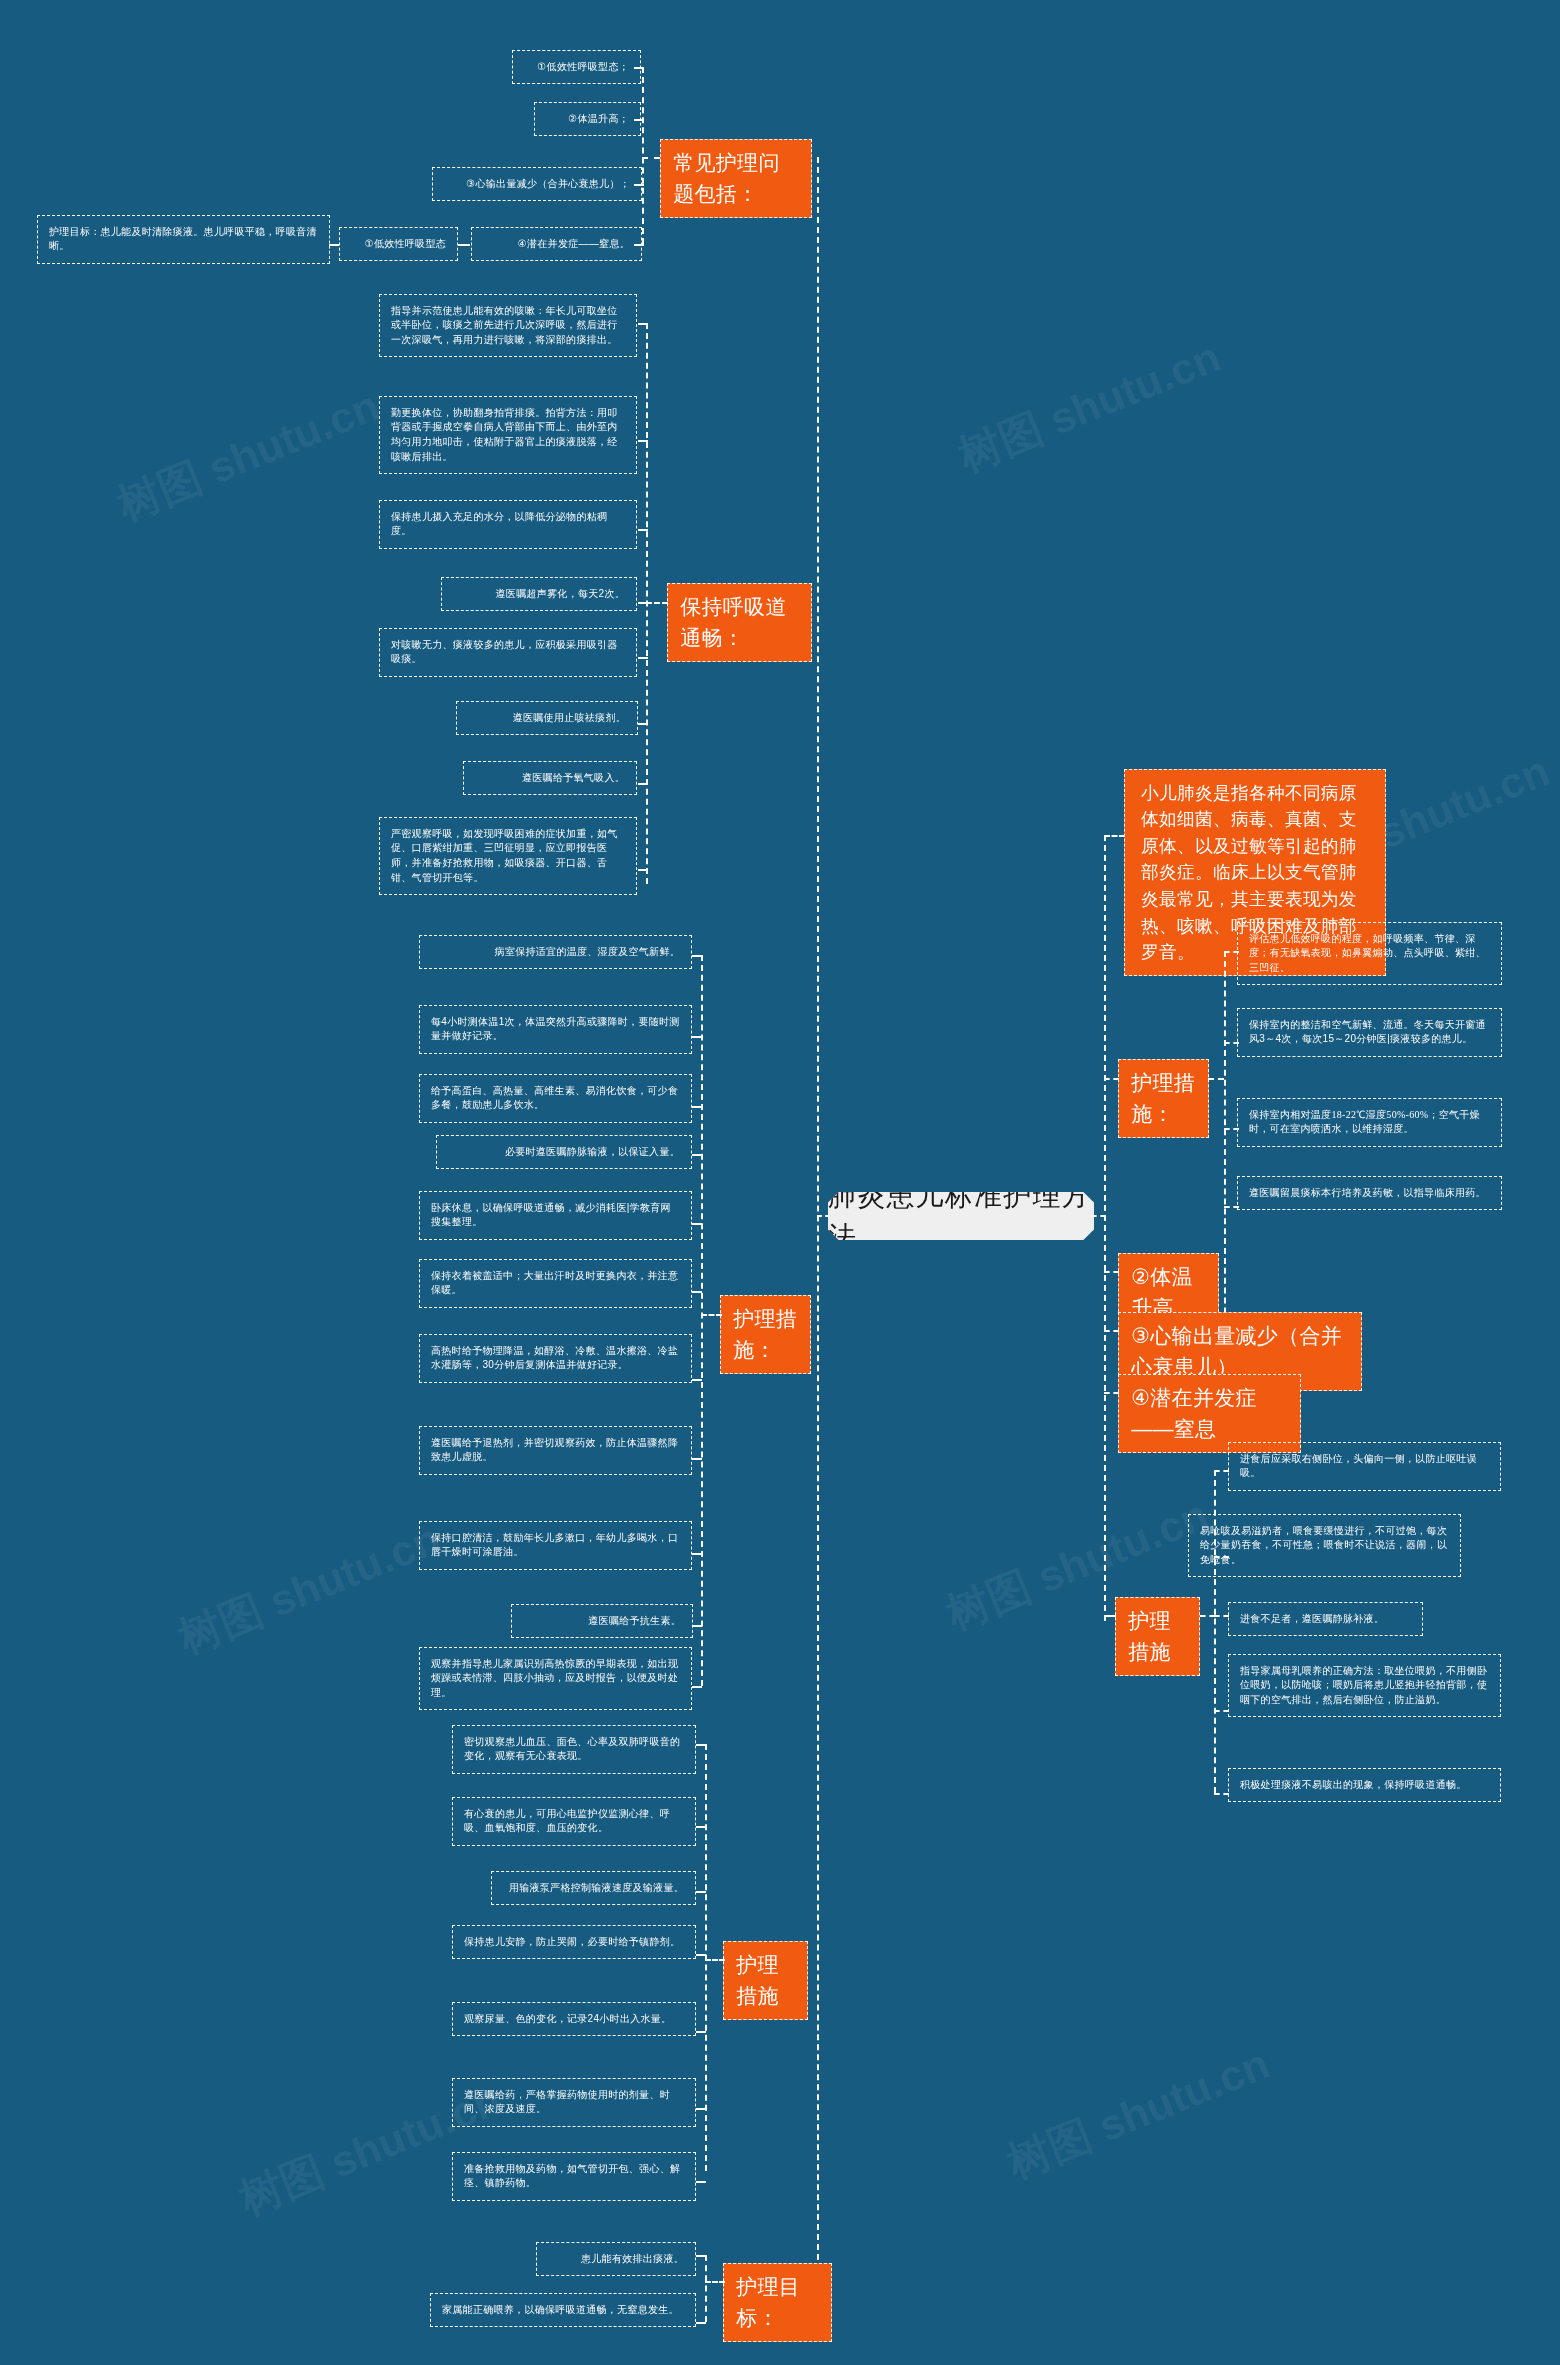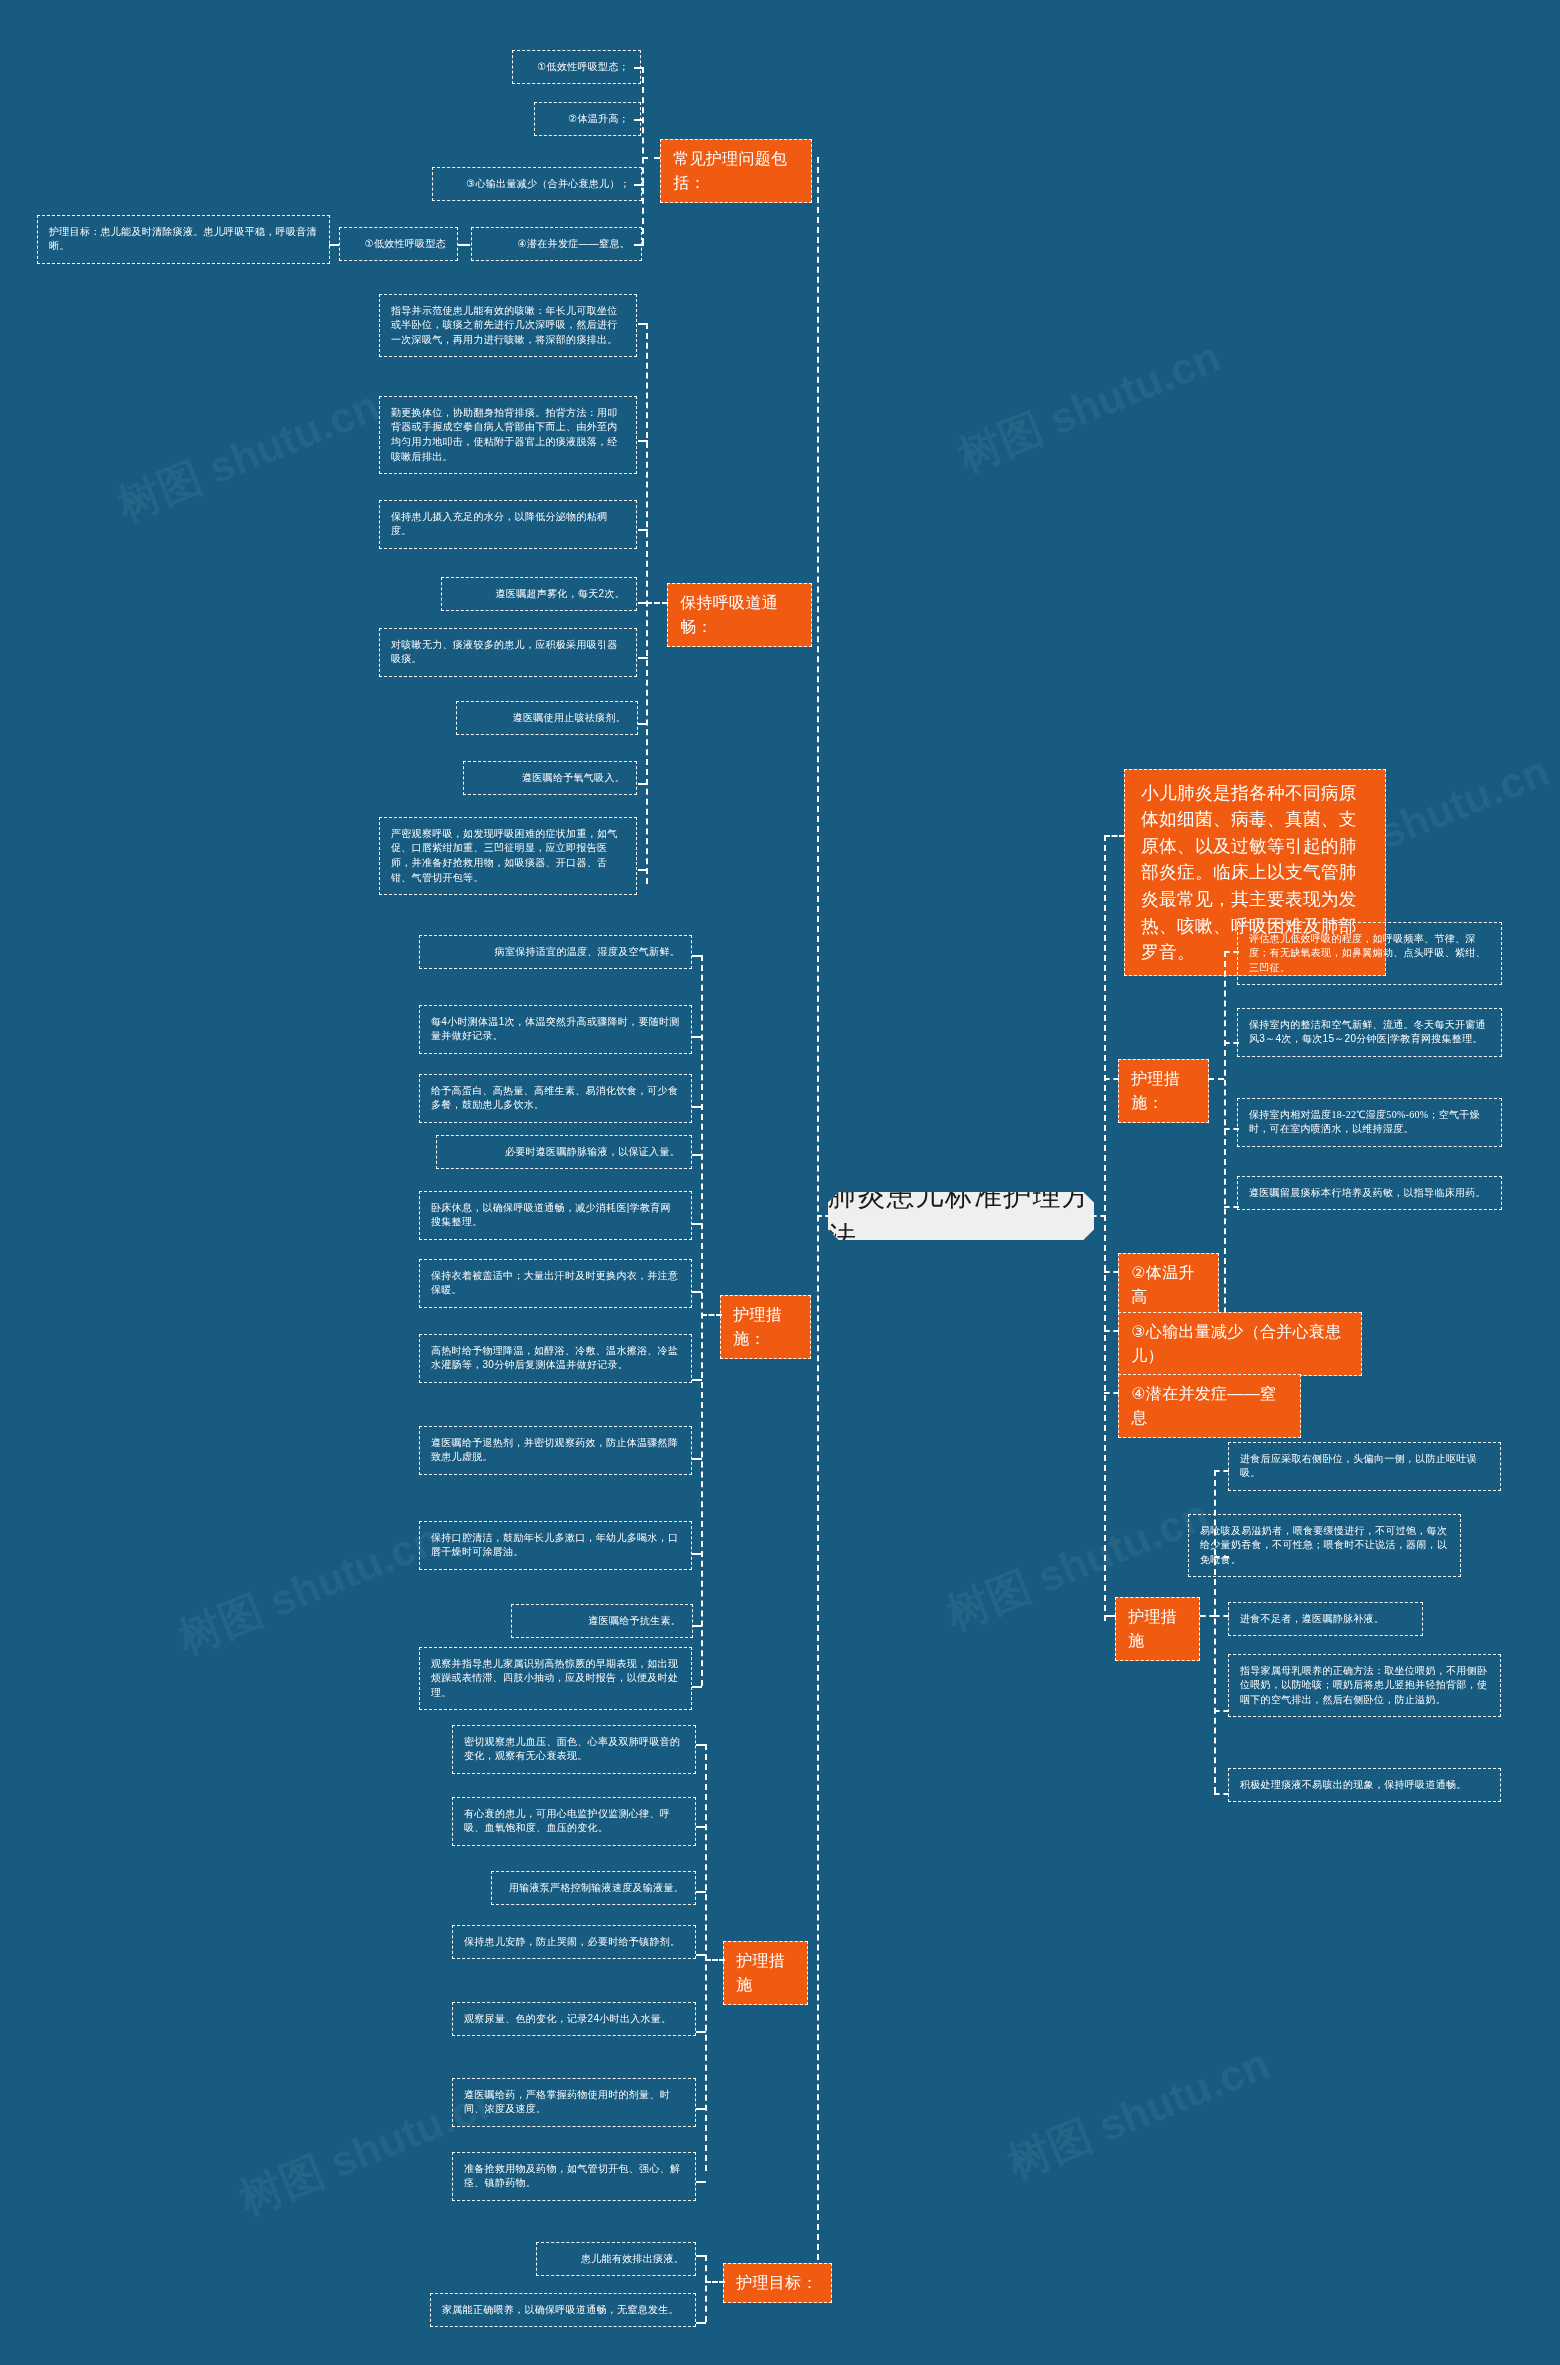--- a/index.html
+++ b/index.html
@@ -31,21 +31,21 @@
     padding:8.5px 11px;
     line-height:1.48;
     font-size:10px;
     color:#ffffff;
     letter-spacing:0.3px;
   }
   .node.plain{background:transparent;}
   .node.orange{
     background:#f15a11;
     border:1.8px dashed #ffffff;
-    font-size:16px;
+    font-size:21px;
     color:#ffffff;
     padding:7.3px 12.2px;
   }
   .node.orange.big{font-size:17.7px;line-height:1.5;padding:9.8px 12.2px;}
   .node.center-title{
     background:#efefef;color:#1a1a1a;border:none;
     font-size:28px;padding:0;
     display:flex;align-items:center;justify-content:center;
     clip-path:polygon(0 22%,4% 0,96% 0,100% 22%,100% 78%,96% 100%,4% 100%,0 78%);
     letter-spacing:1.2px;
@@ -200,21 +200,21 @@
   <div class="hline" style="left:1104px;top:835px;width:21px;"></div>
 
   <div class="node orange" style="left:1118px;top:1059px;width:91px;">护理措施：</div>
   <div class="hline" style="left:1104px;top:1078px;width:14.6px;"></div>
   <div class="hline" style="left:1208px;top:1078px;width:16px;"></div>
   <div class="vline" style="left:1224px;top:951px;height:402px;"></div>
 
   <div class="node plain" style="left:1237px;top:922px;width:265px;">评估患儿低效呼吸的程度，如呼吸频率、节律、深度；有无缺氧表现，如鼻翼煽动、点头呼吸、紫绀、三凹征。</div>
   <div class="hline" style="left:1224px;top:951px;width:14.6px;"></div>
 
-  <div class="node plain" style="left:1237px;top:1008px;width:265px;">保持室内的整洁和空气新鲜、流通。冬天每天开窗通风3～4次，每次15～20分钟医|学教育网搜集整理。</div>
+  <div class="node plain" style="left:1237px;top:1008px;width:265px;">保持室内的整洁和空气新鲜、流通。冬天每天开窗通风3～4次，每次15～20分钟医|痰液较多的患儿。</div>
   <div class="hline" style="left:1224px;top:1042px;width:14.6px;"></div>
 
   <div class="node plain" style="left:1237px;top:1098px;width:265px;font-family:Liberation Serif, serif;">保持室内相对温度18-22℃湿度50%-60%；空气干燥时，可在室内喷洒水，以维持湿度。</div>
   <div class="hline" style="left:1224px;top:1128px;width:14.6px;"></div>
 
   <div class="node plain" style="left:1237px;top:1176px;width:265px;">遵医嘱留晨痰标本行培养及药敏，以指导临床用药。</div>
   <div class="hline" style="left:1224px;top:1206px;width:14.6px;"></div>
 
   <div class="node orange" style="left:1118px;top:1253px;width:101px;">②体温升高</div>
   <div class="hline" style="left:1104px;top:1271px;width:14.6px;"></div>

